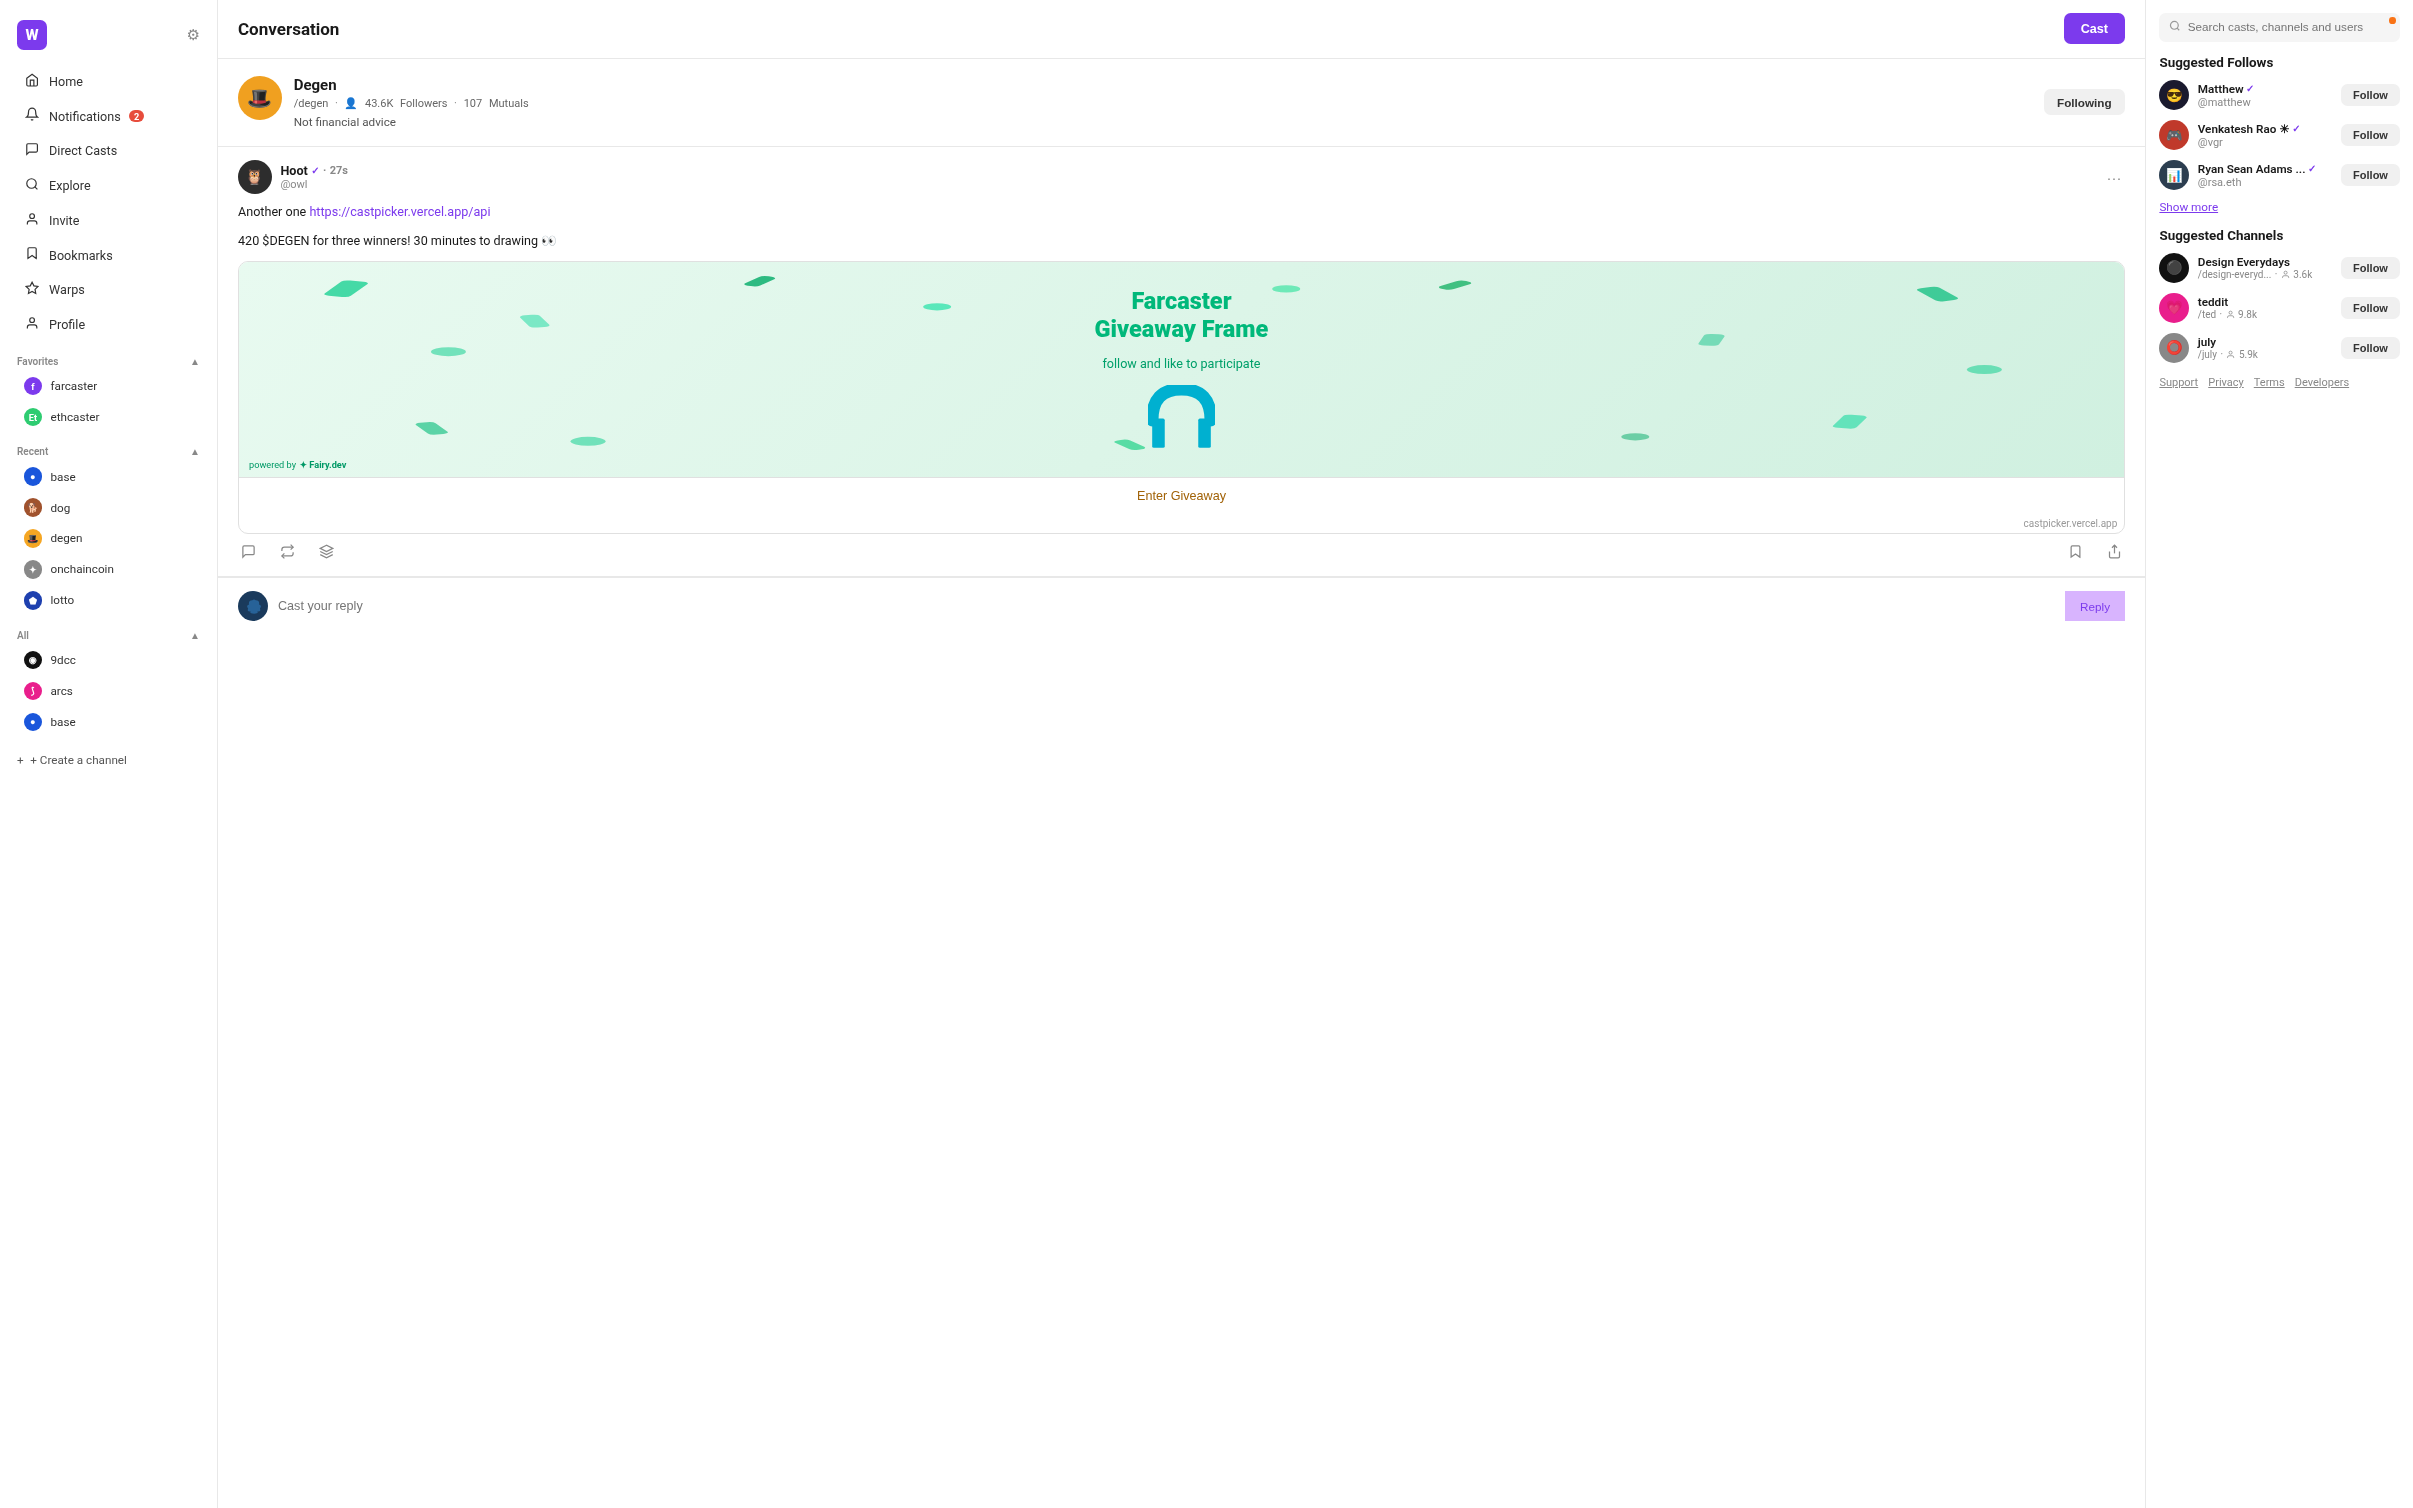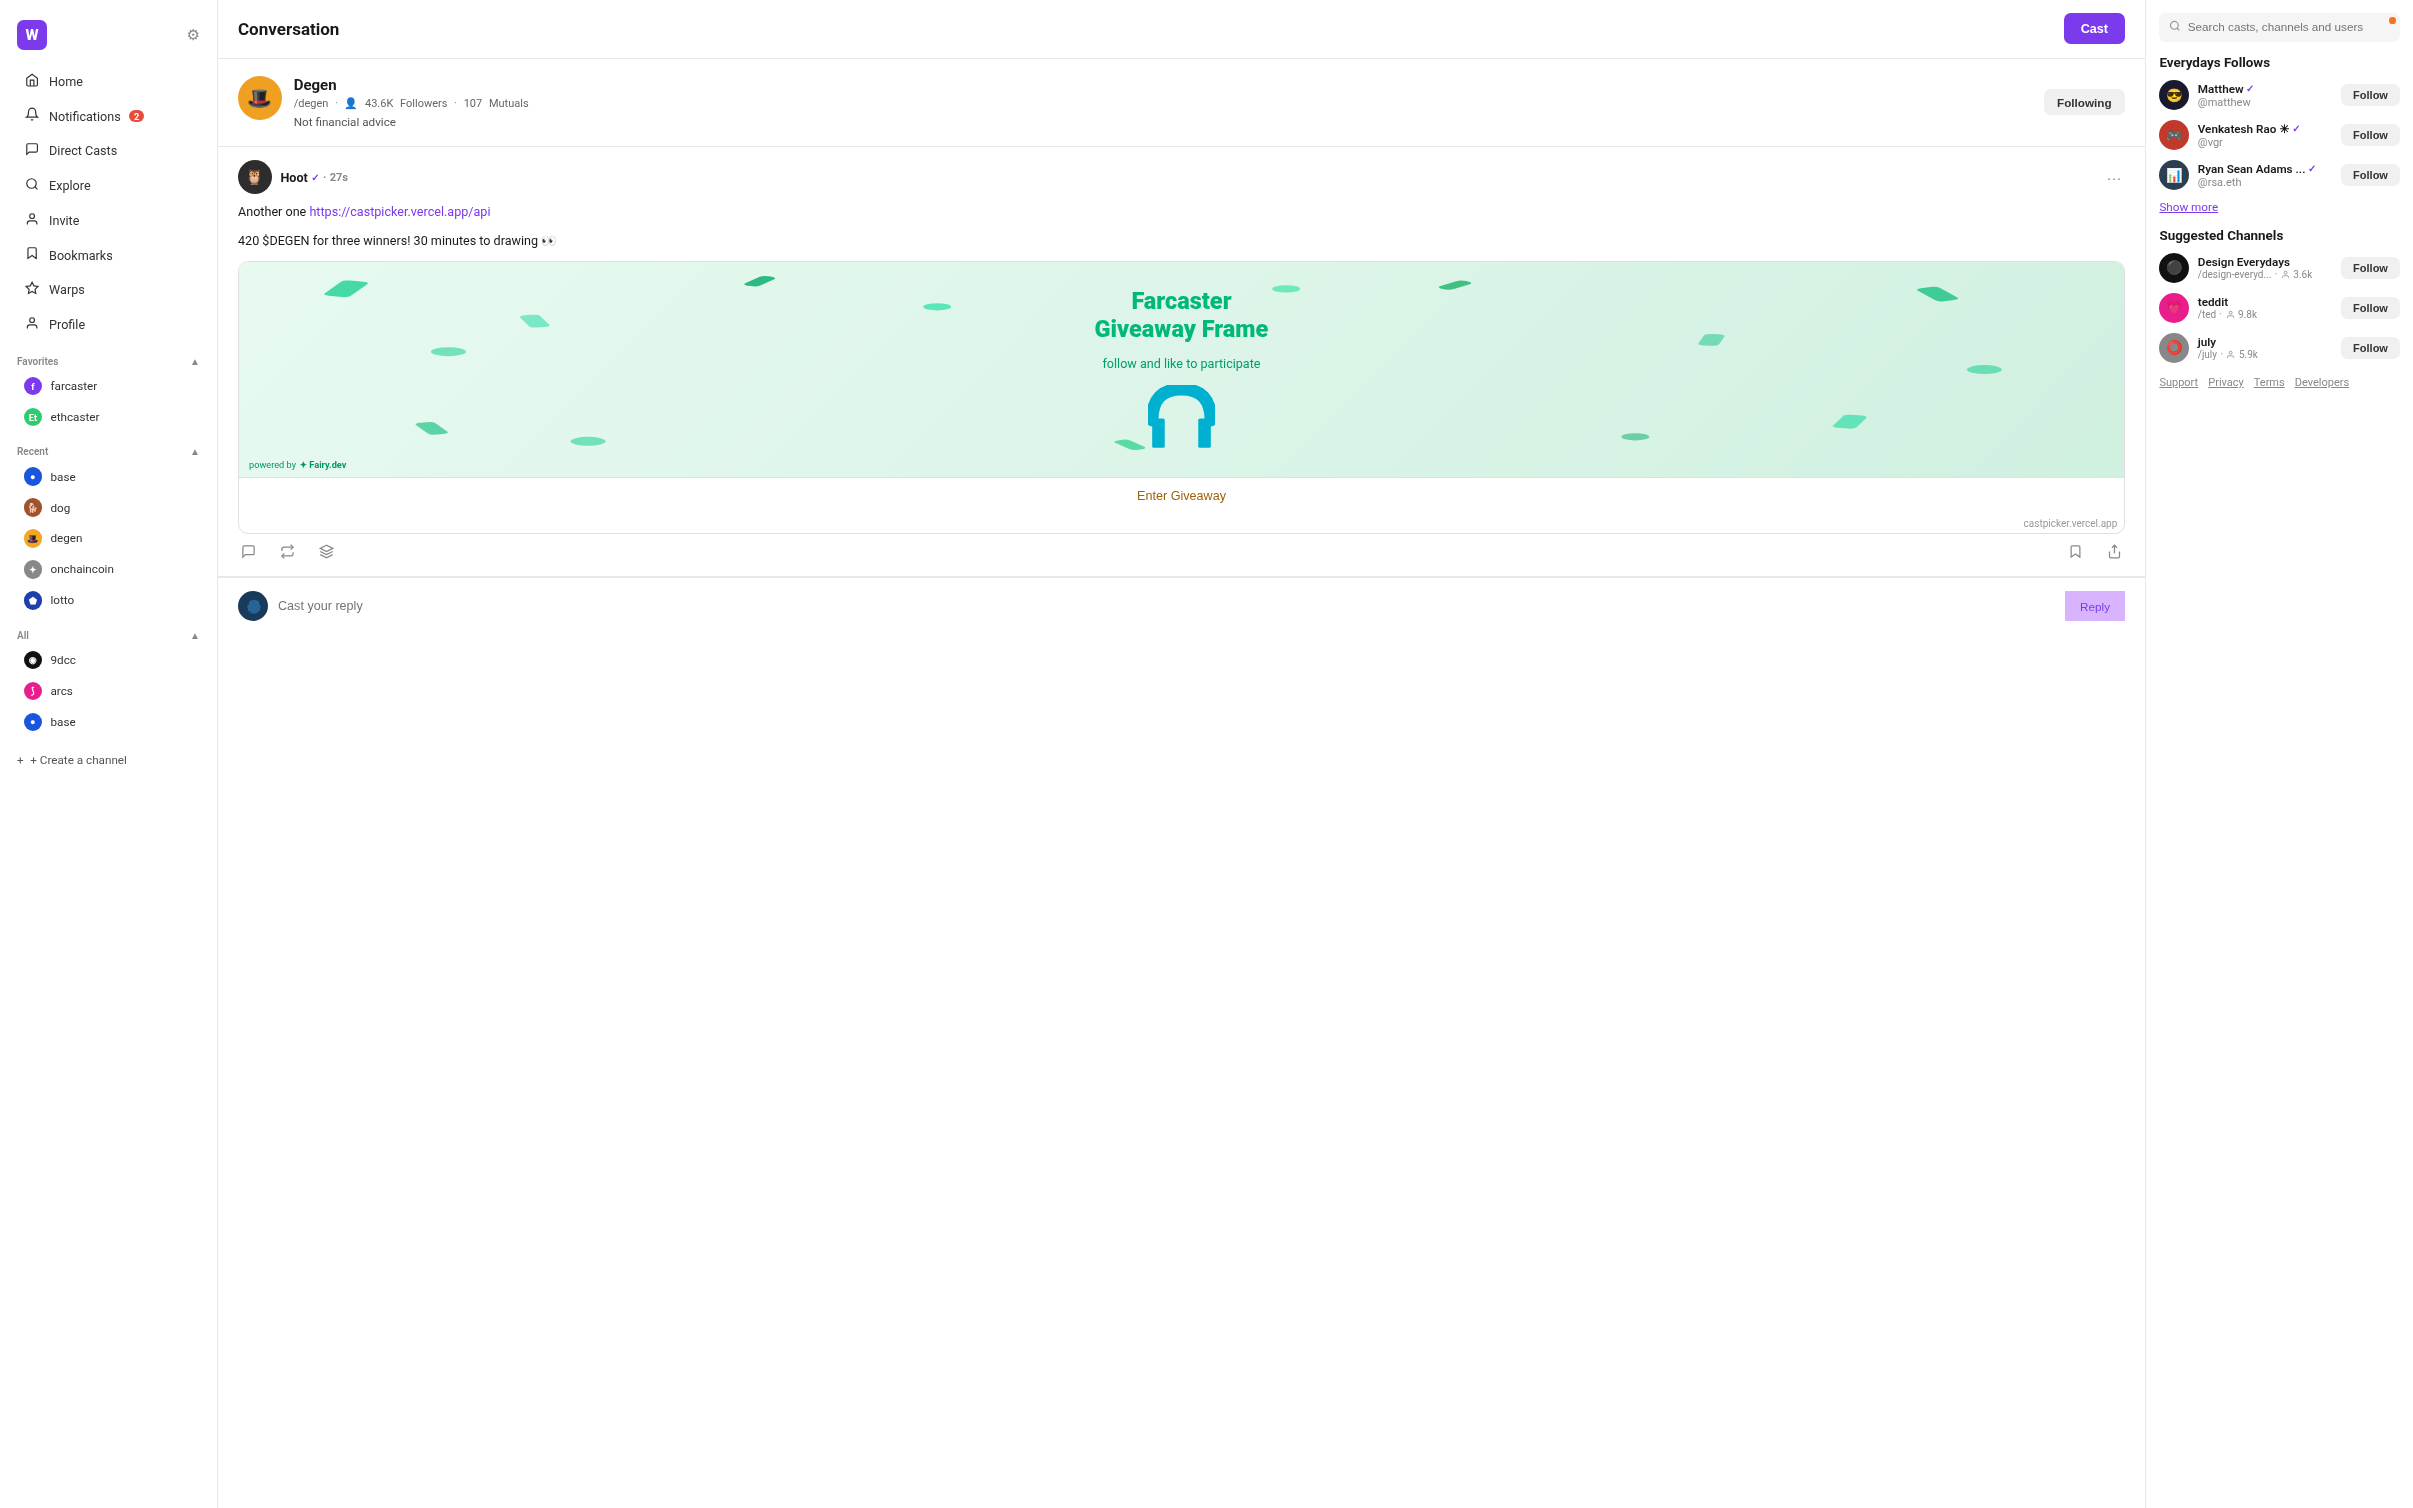--- a/index.html
+++ b/index.html
@@ -269,20 +269,21 @@
     <div class="cast-container">
       <div class="cast-header">
         <div class="cast-avatar">🦉</div>
         <div class="cast-user-info">
           <div class="cast-username">
             <span>Hoot</span>
             <span class="verified-icon">✓</span>
             <span class="cast-time">·</span>
             <span class="cast-time">27s</span>
           </div>
+          <div class="cast-handle">@owl</div>
         </div>
         <button class="more-btn">···</button>
       </div>
       <div class="cast-text">
         <span>Another one </span><a class="cast-link" href="#">https://castpicker.vercel.app/api</a>
       </div>
       <div class="cast-text">420 $DEGEN for three winners! 30 minutes to drawing 👀</div>
 
       <div class="frame-card">
         <div class="frame-image">
@@ -382,21 +383,21 @@
     <span class="search-icon">
       <svg width="11.7" height="11.7" viewBox="0 0 24 24" fill="none" stroke="#999" stroke-width="2.5">
           <circle cx="11" cy="11" r="8"></circle>
           <line x1="21" y1="21" x2="16.65" y2="16.65"></line>
         </svg>
     </span>
     <input class="search-input" type="text" placeholder="Search casts, channels and users" style="">
   </div>
 
 
-  <div class="section-head">Everydays Follows</div>
+  <div class="section-head">Suggested Follows</div>
   <div id="suggested-follows">
       <div class="suggested-item">
     <div class="sugg-avatar" style="background:#1a1a2e;">😎</div>
     <div class="sugg-info">
       <div class="sugg-name">
         Matthew <span style="color:#7c3aed;font-size:10px;">✓</span>
       </div>
       <div class="sugg-handle">@matthew</div>
     </div>
     <button class="follow-btn">Follow</button>

